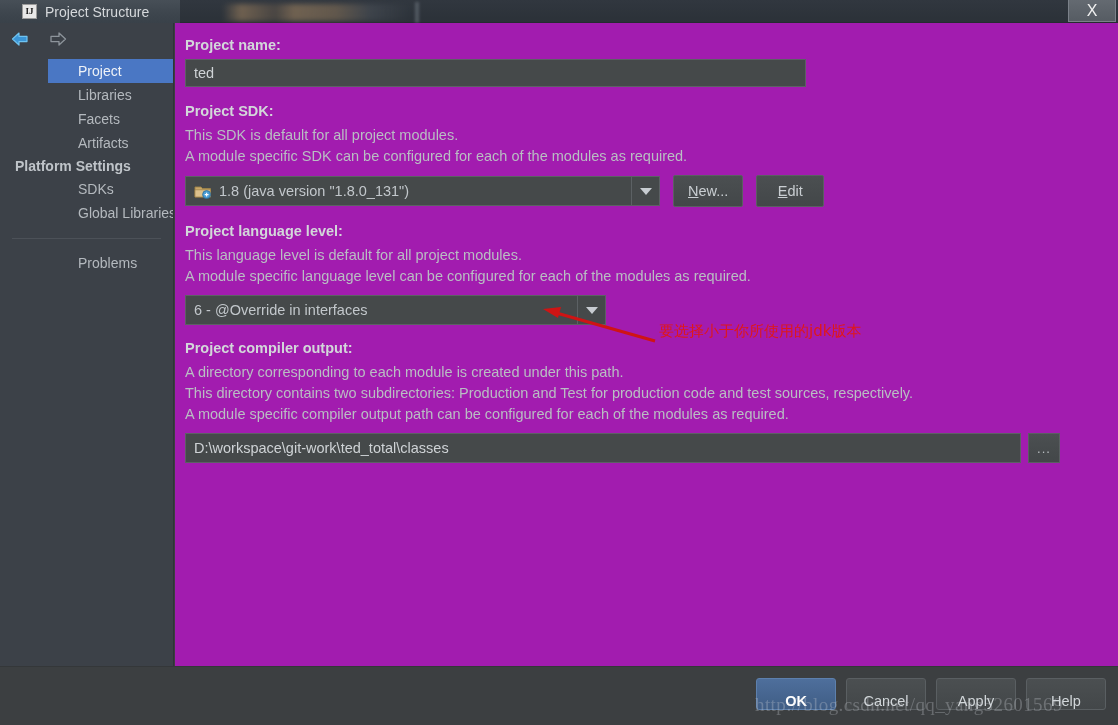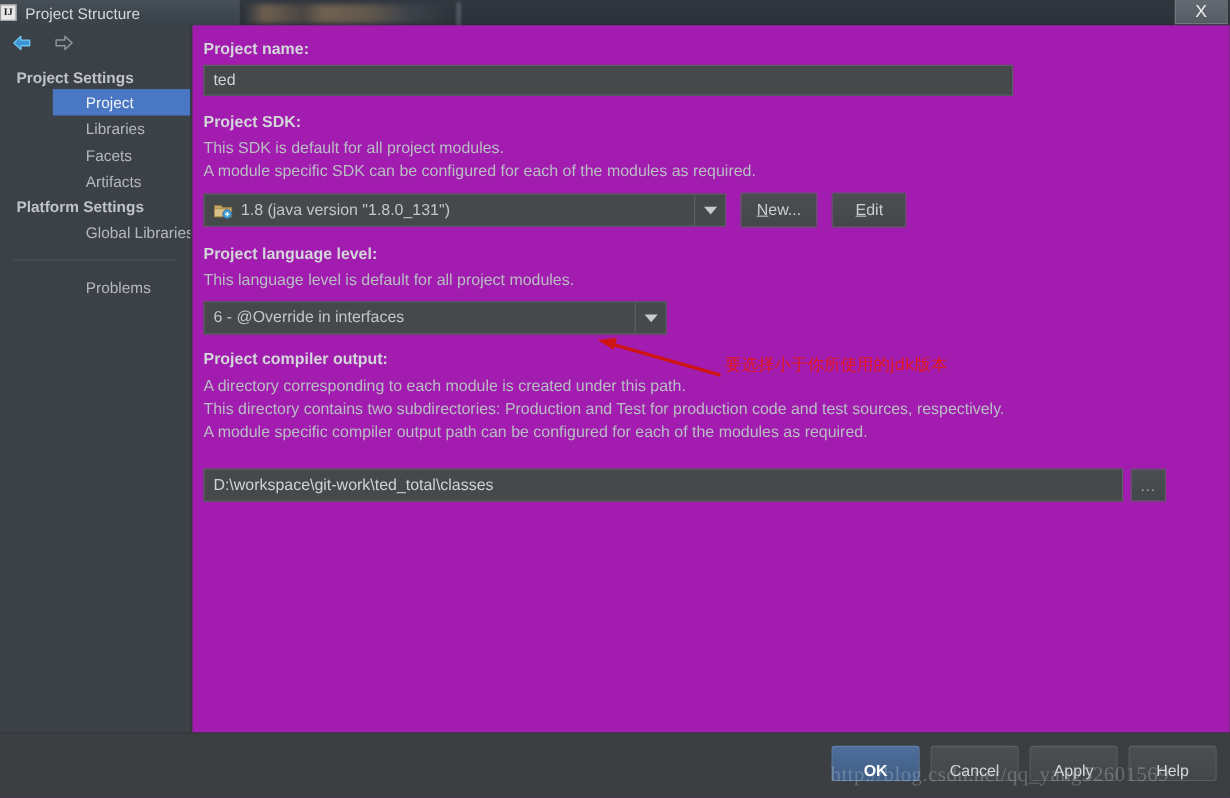--- a/index.html
+++ b/index.html
@@ -45,25 +45,25 @@
   .titlebar-bg-ghost2 {
     position: absolute;
     left: 415px; top: 2px;
     width: 4px; height: 21px;
     background: rgba(150,158,168,0.35);
     filter: blur(1.6px);
   }
   .title-plate {
     position: absolute;
     left: 0; top: 0;
-    width: 218px; height: 23px;
+    width: 180px; height: 23px;
     background: linear-gradient(to bottom, #474f57 0%, #3e464e 55%, #394149 100%);
     display: flex;
     align-items: center;
-    padding-left: 0;
+    padding-left: 22px;
     gap: 8px;
   }
   .ij-icon {
     width: 15px; height: 15px;
     background: #e8e8e8;
     border: 1px solid #9a9a9a;
     position: relative;
     flex: 0 0 auto;
   }
   .ij-icon::after {
@@ -323,41 +323,41 @@
         </svg>
       </span>
       <span class="arrow-ico">
         <svg width="22" height="18" viewBox="0 0 22 18">
           <path d="M13 3 L19.5 9 L13 15 L13 11.6 L5 11.6 L5 6.4 L13 6.4 Z" fill="none" stroke="#8d949b" stroke-width="1.3" stroke-linejoin="round"></path>
         </svg>
       </span>
     </div>
 
     <div class="side-list">
-      <div class="group-title">Project Settings</div>
 
       <div class="side-item selected">Project</div>
       <div class="side-item">Libraries</div>
       <div class="side-item">Facets</div>
       <div class="side-item">Artifacts</div>
 
       <div class="group-title">Platform Settings</div>
 
+      <div class="side-item">SDKs</div>
       <div class="side-item">Global Libraries</div>
 
       <div class="side-sep"></div>
 
       <div class="side-item">Problems</div>
     </div>
   </div>
 
   <div class="main">
 
     <div class="section-label">Project name:</div>
-    <div class="field" style="width:736px;">
+    <div class="field" style="width:621px;">
       <span>ted</span>
     </div>
 
     <div class="section-label" style="margin-top:16px;">Project SDK:</div>
     <div class="desc-line">This SDK is default for all project modules.</div>
     <div class="desc-line">A module specific SDK can be configured for each of the modules as required.</div>
 
     <div class="row" style="margin-top:8px; gap:13px;">
       <div class="combo" style="width:475px;">
         <span class="sdk-icon">
@@ -380,34 +380,35 @@
       </div>
 
       <div class="btn">
         <span class="mn">E</span>
           <span>dit</span>
       </div>
     </div>
 
     <div class="section-label" style="margin-top:16px;">Project language level:</div>
     <div class="desc-line">This language level is default for all project modules.</div>
+    <div class="desc-line">A module specific language level can be configured for each of the modules as required.</div>
 
     <div class="combo" style="width:421px; margin-top:8px;">
       <span>6 - @Override in interfaces</span>
       <span class="combo-arrow">
         <span class="tri-down"></span>
       </span>
     </div>
 
     <div class="section-label" style="margin-top:15px;">Project compiler output:</div>
     <div class="desc-line">A directory corresponding to each module is created under this path.</div>
     <div class="desc-line">This directory contains two subdirectories: Production and Test for production code and test sources, respectively.</div>
     <div class="desc-line">A module specific compiler output path can be configured for each of the modules as required.</div>
 
-    <div class="row" style="margin-top:22px; gap:7px;">
+    <div class="row" style="margin-top:8px; gap:7px;">
       <div class="field" style="width:836px; height:30px;">
         <span>D:\workspace\git-work\ted_total\classes</span>
       </div>
       <div class="dots-btn">
         <span>...</span>
       </div>
     </div>
   </div>
 
   <svg class="anno-svg" width="1118" height="725">

